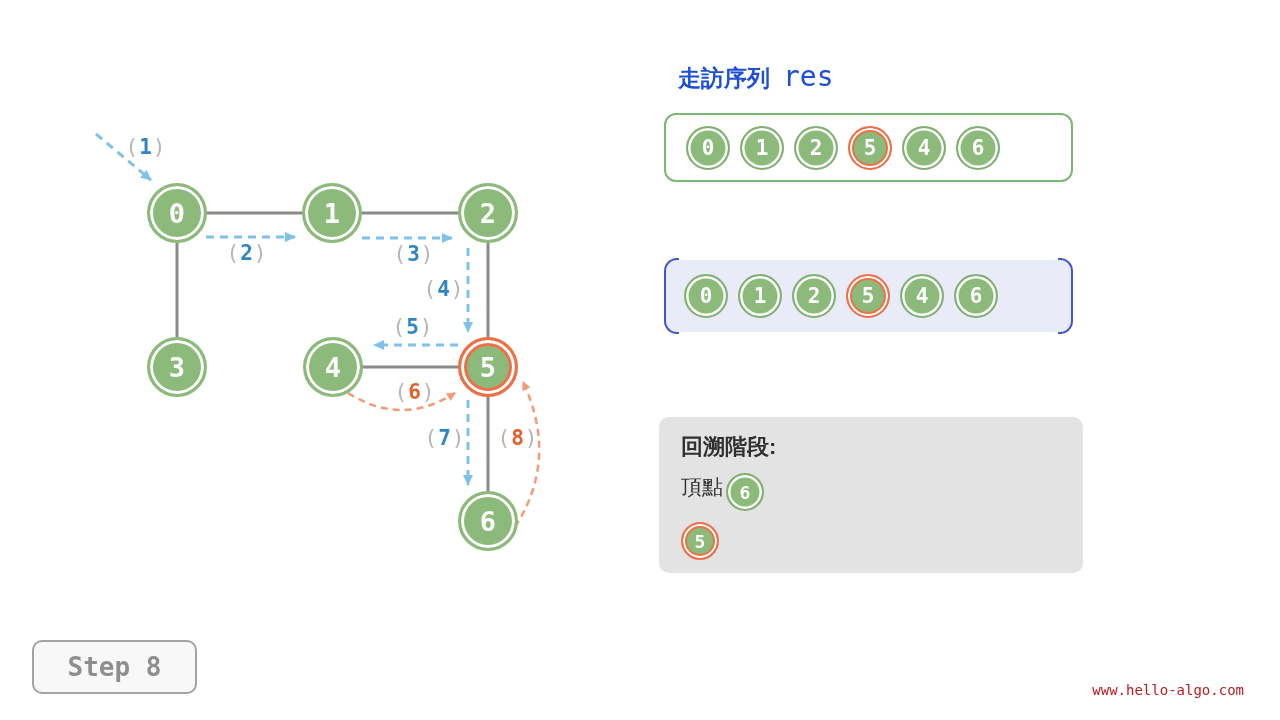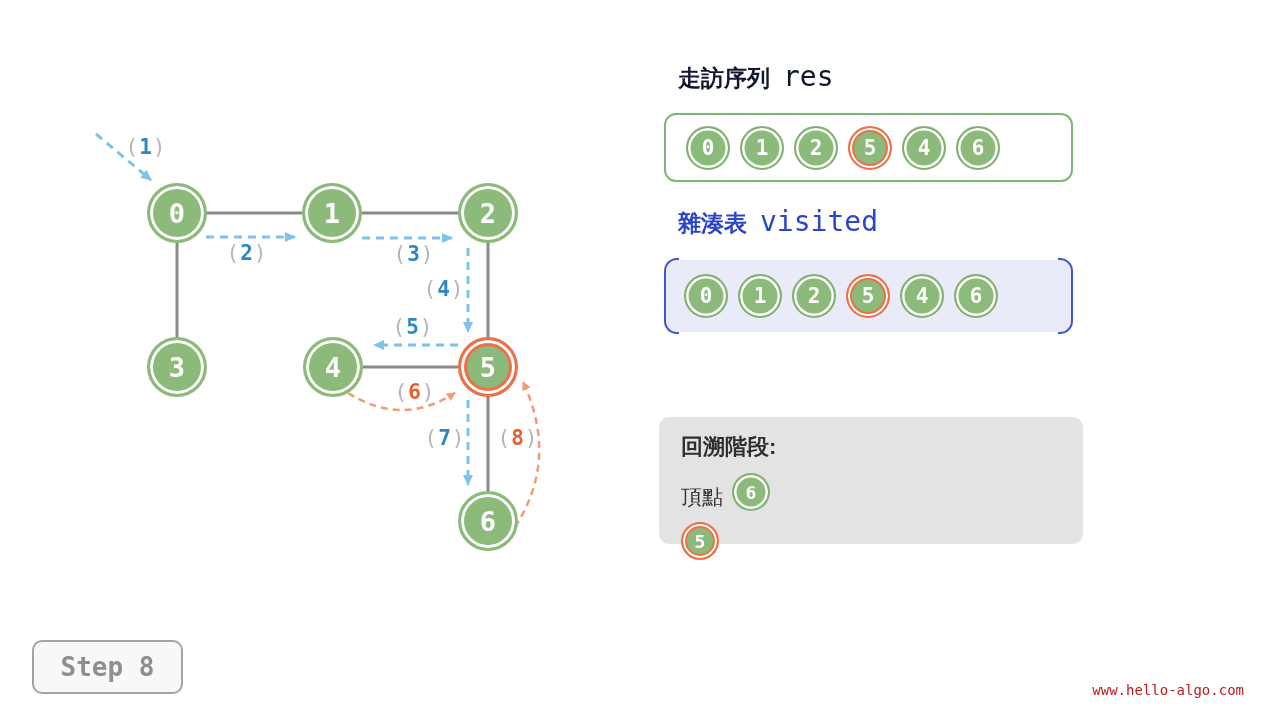--- a/index.html
+++ b/index.html
@@ -19,21 +19,21 @@
 
   .step-label{position:absolute;transform:translate(-50%,-50%);white-space:nowrap;
          font:700 21px "DejaVu Sans Mono",monospace;letter-spacing:1px;}
   .step-label .paren{color:#b5b5b5;font-weight:400;}
   .num.blue{color:#2e86c4;} .num.orange{color:#e4602c;}
 
   
   .panel-title{position:absolute;display:flex;gap:13px;align-items:baseline;
          font-weight:700;font-size:23px;}
   .panel-title .code{font-family:"DejaVu Sans Mono",monospace;font-weight:400;font-size:28px;}
-  .green-title{color:#0f172a;} .blue-title{color:#2b44c8;}
+  .green-title{color:#1d4ed8;} .blue-title{color:#2b44c8;}
 
   .chip{width:44px;height:44px;border-radius:50%;flex:none;
         background:#8cba7a;border:2.5px solid #80b170;
         box-shadow:inset 0 0 0 2.5px #ffffff;
         display:flex;align-items:center;justify-content:center;
         color:#fff;font:700 21px "DejaVu Sans Mono",monospace;}
   .chip.current{border-color:#ed7048;
         box-shadow:inset 0 0 0 2px #ffffff,inset 0 0 0 4px #ed7048;}
 
   .res-box{position:absolute;left:664px;top:113px;width:409px;height:69px;
@@ -43,28 +43,28 @@
   .visited-box{position:absolute;left:664px;top:258px;width:409px;height:76px;}
   .visited-fill{position:absolute;left:2px;right:2px;top:2px;bottom:2px;
         background:#e9ebf9;border-radius:10px;}
   .bracket{position:absolute;top:0;bottom:0;width:15px;}
   .bracket-left{left:0;border:2.5px solid #4056cc;border-right:none;border-radius:13px 0 0 13px;}
   .bracket-right{right:0;border:2.5px solid #4056cc;border-left:none;border-radius:0 13px 13px 0;}
   .visited-chips{position:absolute;left:0;top:0;right:0;bottom:0;
         display:flex;align-items:center;gap:10px;padding-left:20px;}
 
   
-  .note-box{position:absolute;left:659px;top:417px;width:424px;height:127px;
+  .note-box{position:absolute;left:659px;top:417px;width:424px;height:156px;
         background:#e3e3e3;border-radius:10px;padding:15px 22px;color:#2f2f2f;}
   .note-title{font-weight:700;font-size:22px;}
-  .note-line{display:flex;align-items:flex-end;gap:9px;margin-top:11px;font-size:21px;white-space:nowrap;}
+  .note-line{display:flex;align-items:flex-start;gap:3px;margin-top:11px;font-size:21px;white-space:nowrap;}
   .chip-sm{width:38px;height:38px;font-size:18px;}
 
   
-  .step-box{position:absolute;left:32px;top:640px;width:151px;height:54px;
+  .step-box{position:absolute;left:32px;top:640px;width:165px;height:54px;
         border:2px solid #a3a3a3;border-radius:10px;background:#f8f8f8;
         display:flex;align-items:center;justify-content:center;
         font:700 26px "DejaVu Sans Mono",monospace;color:#8e8e8e;}
   .watermark{position:absolute;right:36px;bottom:22px;
         font:14px "DejaVu Sans Mono",monospace;color:#b91c1c;}
 </style>
 </head>
 <body>
 
 <div class="stage">
@@ -149,24 +149,20 @@
         <span>5</span>
       </div>
     <div class="chip">
         <span>4</span>
       </div>
     <div class="chip">
         <span>6</span>
       </div>
   </div>
 
-  <div class="panel-title blue-title" style="left:678px;top:205px">
-    <span>雜湊表</span>
-      <span class="code">visited</span>
-  </div>
   <div class="visited-box">
     <div class="visited-fill"></div>
     <div class="bracket bracket-left"></div>
     <div class="bracket bracket-right"></div>
     <div class="visited-chips">
       <div class="chip">
           <span>0</span>
         </div>
       <div class="chip">
           <span>1</span>

